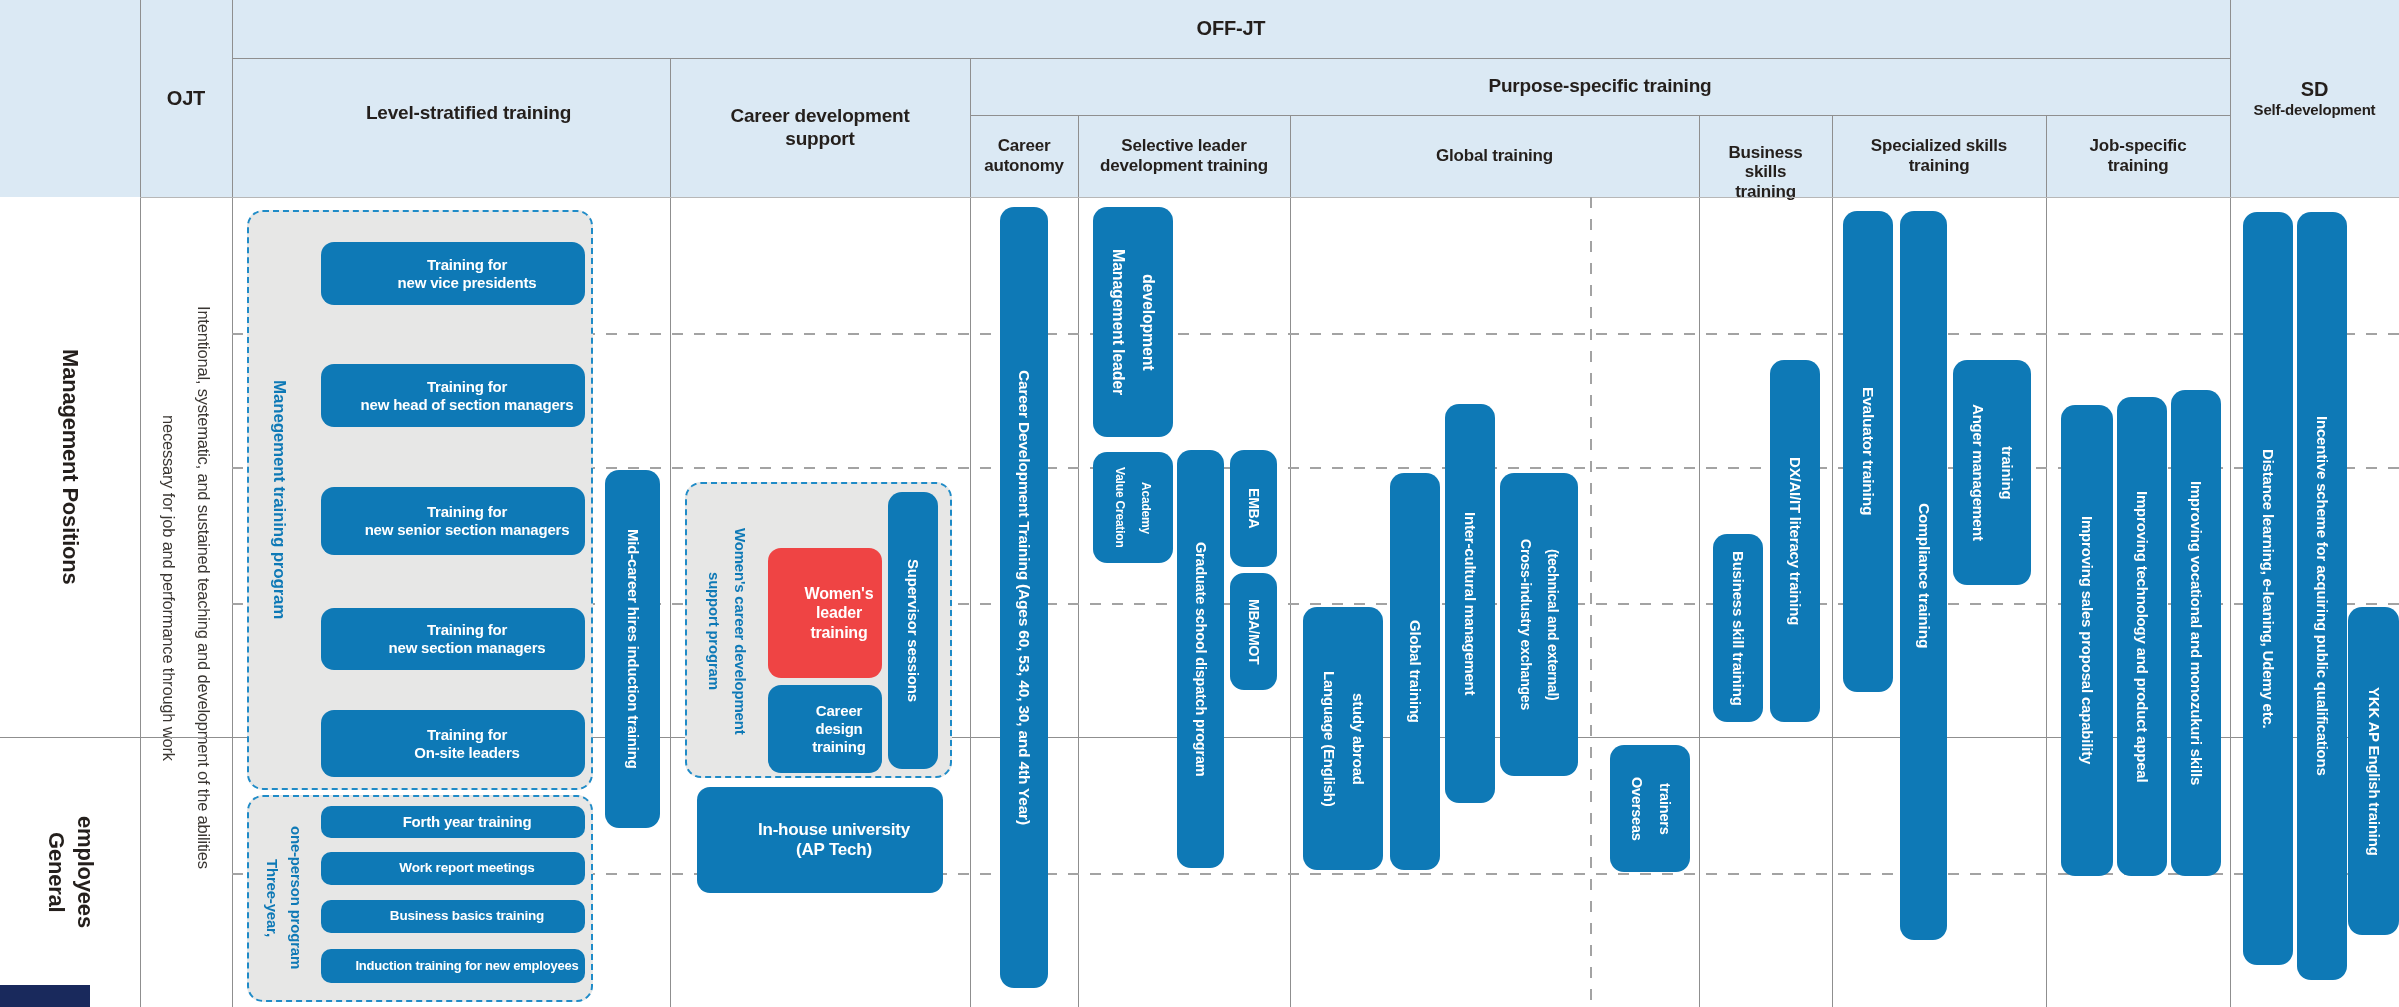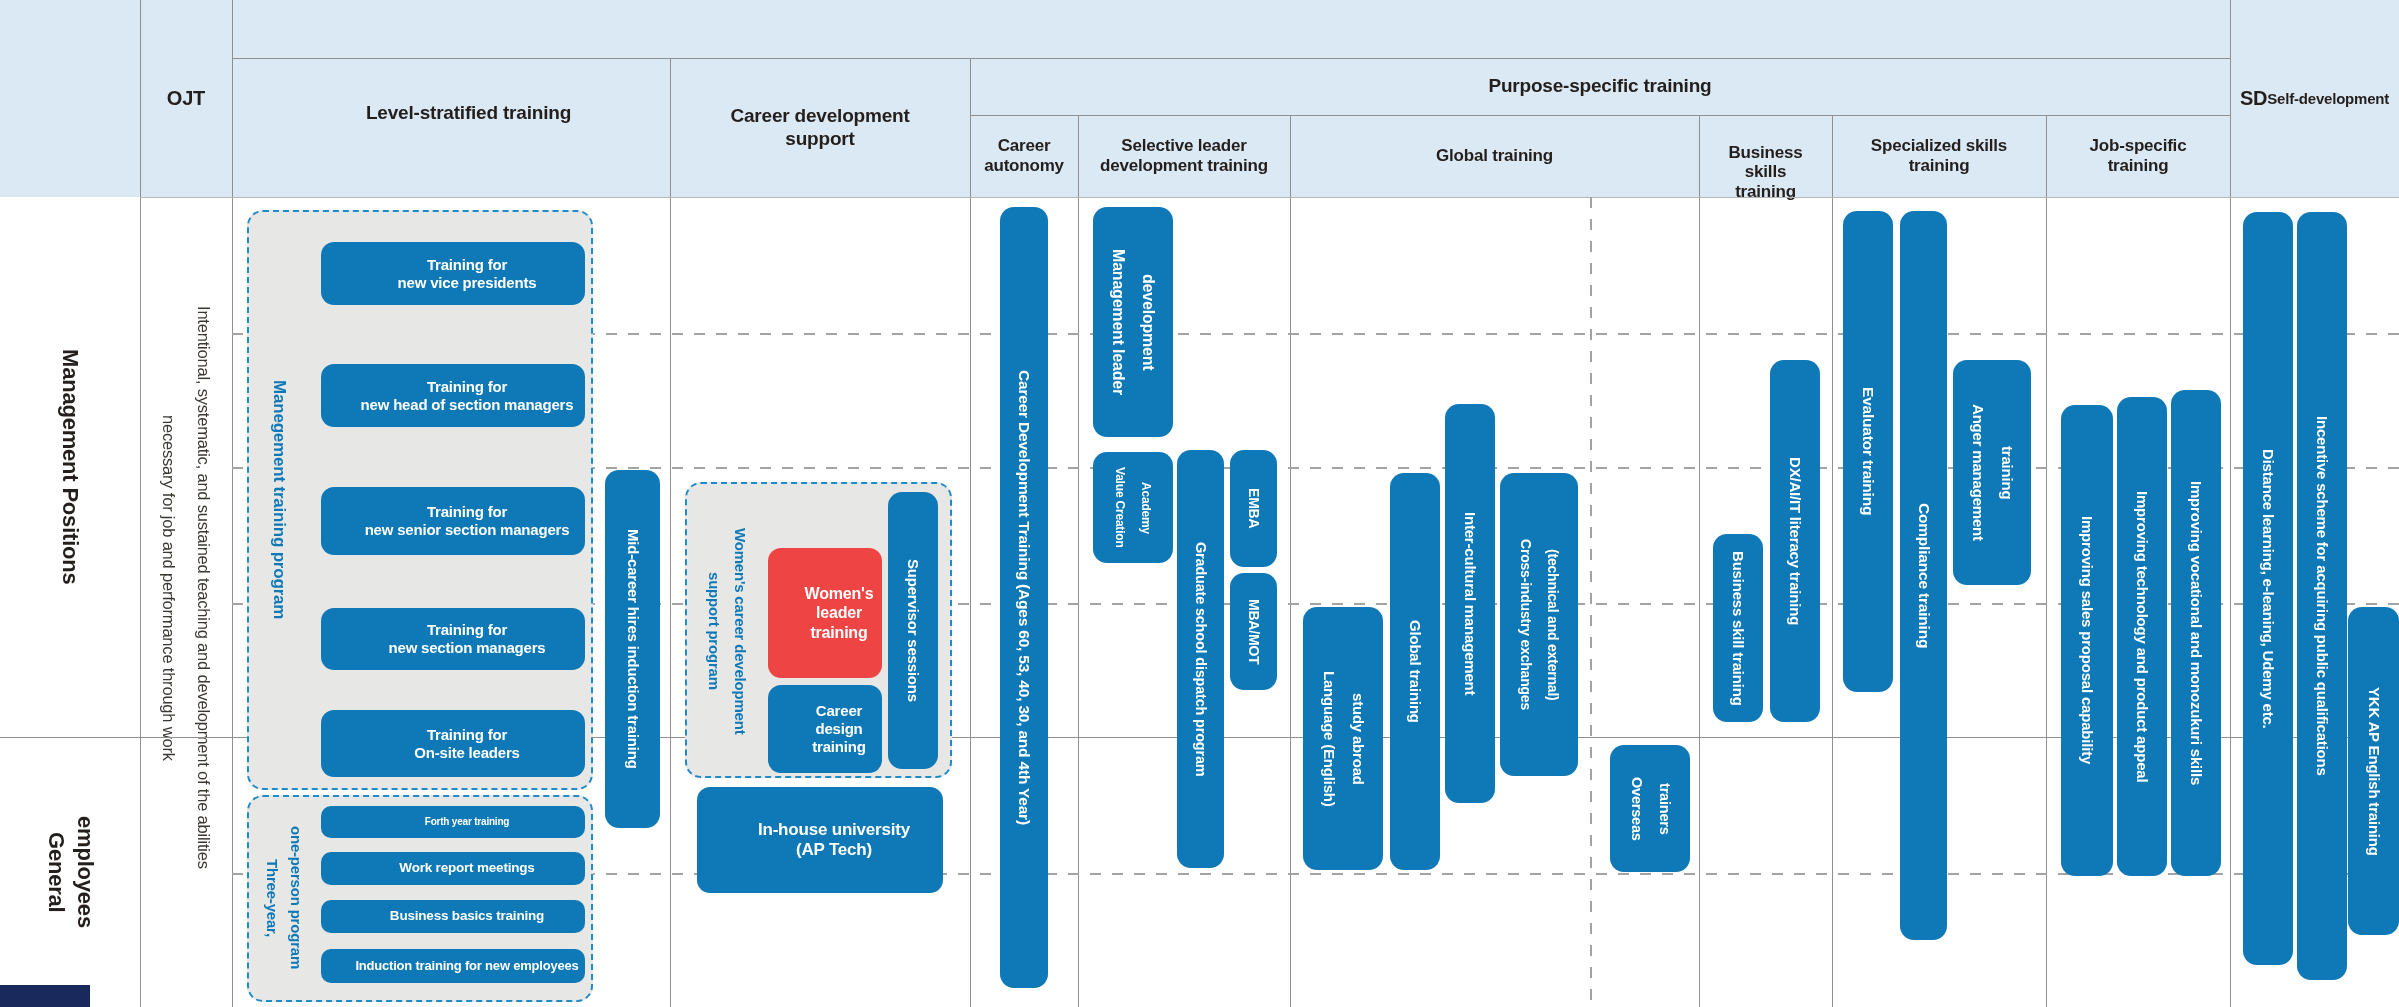--- a/index.html
+++ b/index.html
@@ -19,37 +19,38 @@
   .gridline{position:absolute;}
 </style>
 </head>
 <body>
 
 <div id="canvas">
 
   <div class="abs" style="left:0;top:0;width:2399px;height:197px;background:#dbe9f4;"></div>
 
   <div class="cell" style="left:140px;top:0;width:92px;height:197px;font-size:20px;">OJT</div>
+  <div class="cell" style="left:232px;top:0;width:1998px;height:58px;font-size:20px;">OFF-JT</div>
   <div class="cell" style="left:232px;top:58px;width:438px;height:110px;font-size:19px;padding-left:35px;">Level-stratified training</div>
   <div class="cell" style="left:670px;top:58px;width:300px;height:139px;font-size:19px;">Career development
 support</div>
   <div class="cell" style="left:970px;top:58px;width:1260px;height:57px;font-size:19px;">Purpose-specific training</div>
   <div class="cell" style="left:970px;top:115px;width:108px;height:82px;font-size:17px;">Career
 autonomy</div>
   <div class="cell" style="left:1078px;top:115px;width:212px;height:82px;font-size:17px;">Selective leader
 development training</div>
   <div class="cell" style="left:1290px;top:115px;width:409px;height:82px;font-size:17px;">Global training</div>
   <div class="cell" style="left:1699px;top:115px;width:133px;height:82px;font-size:17px;line-height:1.15;margin-top:16px;">Business
 skills
 training</div>
   <div class="cell" style="left:1832px;top:115px;width:214px;height:82px;font-size:17px;">Specialized skills
 training</div>
   <div class="cell" style="left:2046px;top:115px;width:184px;height:82px;font-size:17px;">Job-specific
 training</div>
-  <div class="cell" style="left:2230px;top:0;width:169px;height:197px;">
+  <div class="cell" style="left:2230px;top:0;width:169px;height:197px;flex-direction:column;">
     <div style="font-size:20px;">SD</div>
     <div style="font-size:15px;">Self-development</div>
   </div>
 
   <div class="cell vlabel" style="left:0;top:197px;width:140px;height:540px;font-size:22px;">Management Positions</div>
   <div class="cell vlabel-lr" style="left:0;top:737px;width:140px;height:270px;font-size:22px;line-height:1.3;">General
 employees</div>
 
   <div class="cell vlabel" style="left:141px;top:200px;width:90px;height:775px;font-size:16.5px;font-weight:400;color:#3a3632;line-height:2.15;">Intentional, systematic, and sustained teaching and development of the abilities
 necessary for job and performance through work</div>
@@ -84,21 +85,21 @@
     <div class="item kind-box" style="left: 321px; top: 364px; width: 264px; height: 63px; font-size: 15px; background: rgb(14, 121, 182);">Training for
 new head of section managers</div>
     <div class="item kind-box" style="left: 321px; top: 487px; width: 264px; height: 68px; font-size: 15px; background: rgb(14, 121, 182);">Training for
 new senior section managers</div>
     <div class="item kind-box" style="left: 321px; top: 608px; width: 264px; height: 62px; font-size: 15px; background: rgb(14, 121, 182);">Training for
 new section managers</div>
     <div class="item kind-box" style="left: 321px; top: 710px; width: 264px; height: 67px; font-size: 15px; background: rgb(14, 121, 182);">Training for
 On-site leaders</div>
     <div class="item kind-glabel vlabel-lr" style="left: 252px; top: 800px; width: 64px; height: 196px; font-size: 15px; color: rgb(14, 121, 182); line-height: 1.6;">Three-year,
 one-person program</div>
-    <div class="item kind-box" style="left: 321px; top: 806px; width: 264px; height: 32px; font-size: 10px; background: rgb(14, 121, 182); border-radius: 10px;">Forth year training</div>
+    <div class="item kind-box" style="left: 321px; top: 806px; width: 264px; height: 32px; font-size: 15px; background: rgb(14, 121, 182); border-radius: 10px;">Forth year training</div>
     <div class="item kind-box" style="left: 321px; top: 852px; width: 264px; height: 33px; font-size: 13.5px; background: rgb(14, 121, 182); border-radius: 10px;">Work report meetings</div>
     <div class="item kind-box" style="left: 321px; top: 900px; width: 264px; height: 33px; font-size: 13.5px; background: rgb(14, 121, 182); border-radius: 10px;">Business basics training</div>
     <div class="item kind-box" style="left: 321px; top: 949px; width: 264px; height: 34px; font-size: 13px; background: rgb(14, 121, 182); border-radius: 10px;">Induction training for new employees</div>
     <div class="item kind-bar vlabel" style="left: 605px; top: 470px; width: 55px; height: 358px; font-size: 15px; background: rgb(14, 121, 182);">Mid-career hires induction training</div>
     <div class="item kind-glabel vlabel" style="left: 692px; top: 500px; width: 70px; height: 262px; font-size: 15px; color: rgb(14, 121, 182); line-height: 1.75;">Women's career development
 support program</div>
     <div class="item kind-box" style="left: 768px; top: 548px; width: 114px; height: 130px; font-size: 16px; background: #ef4444;">Women's
 leader
 training</div>
     <div class="item kind-box" style="left: 768px; top: 685px; width: 114px; height: 88px; font-size: 15px; background: rgb(14, 121, 182);">Career

